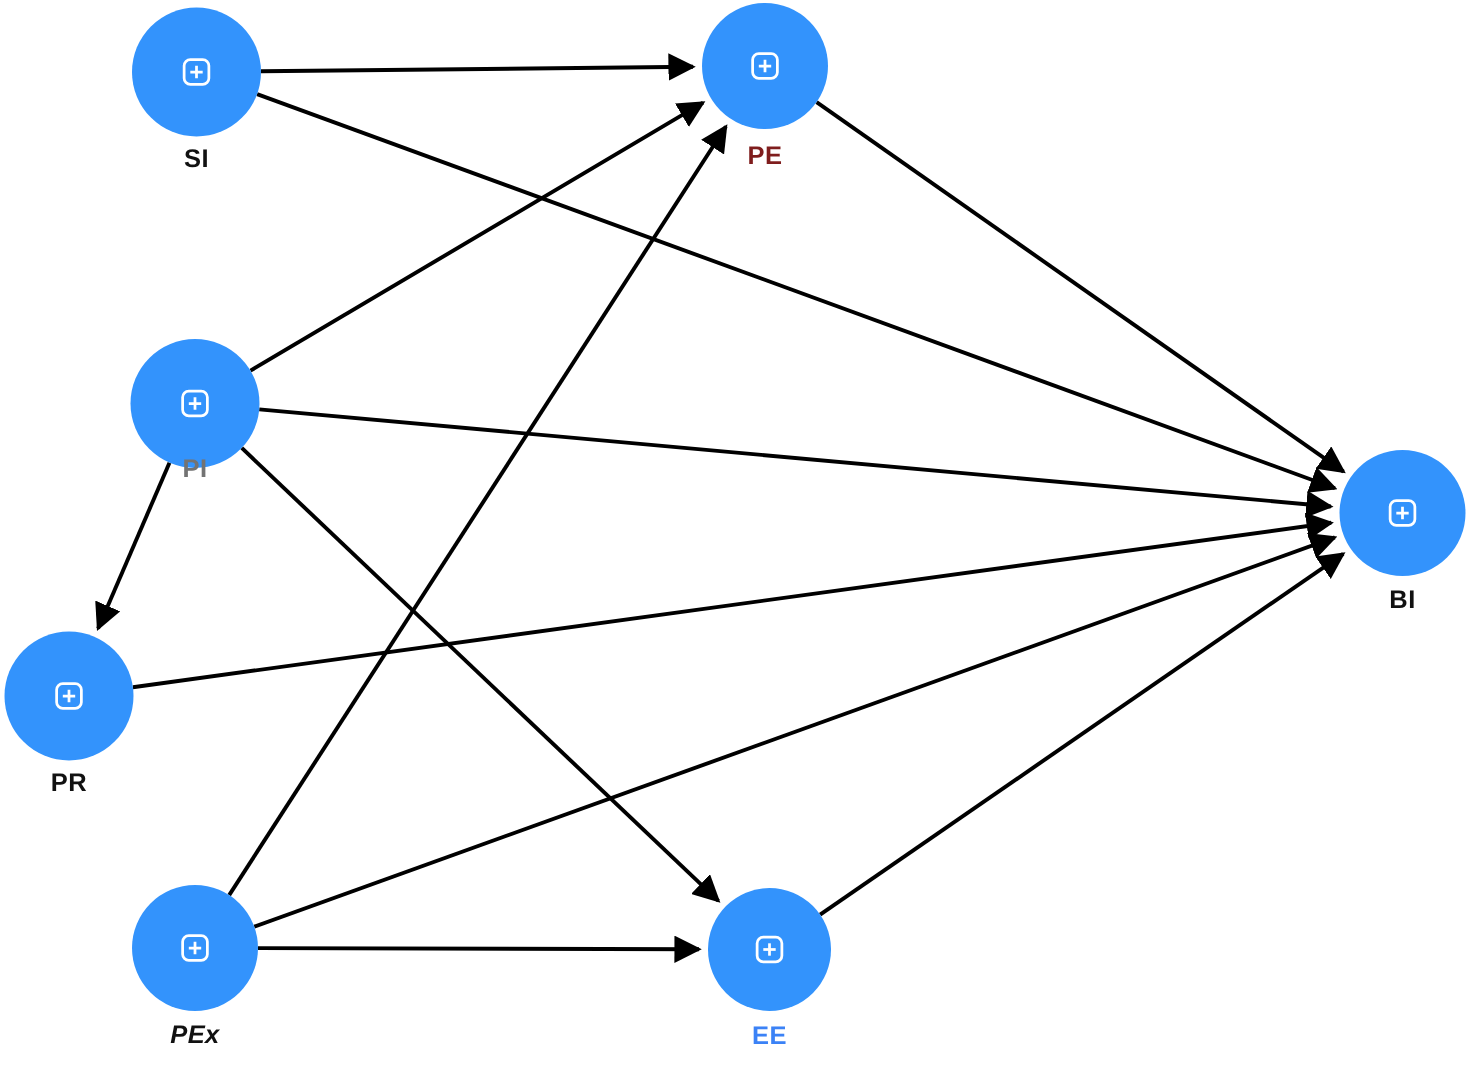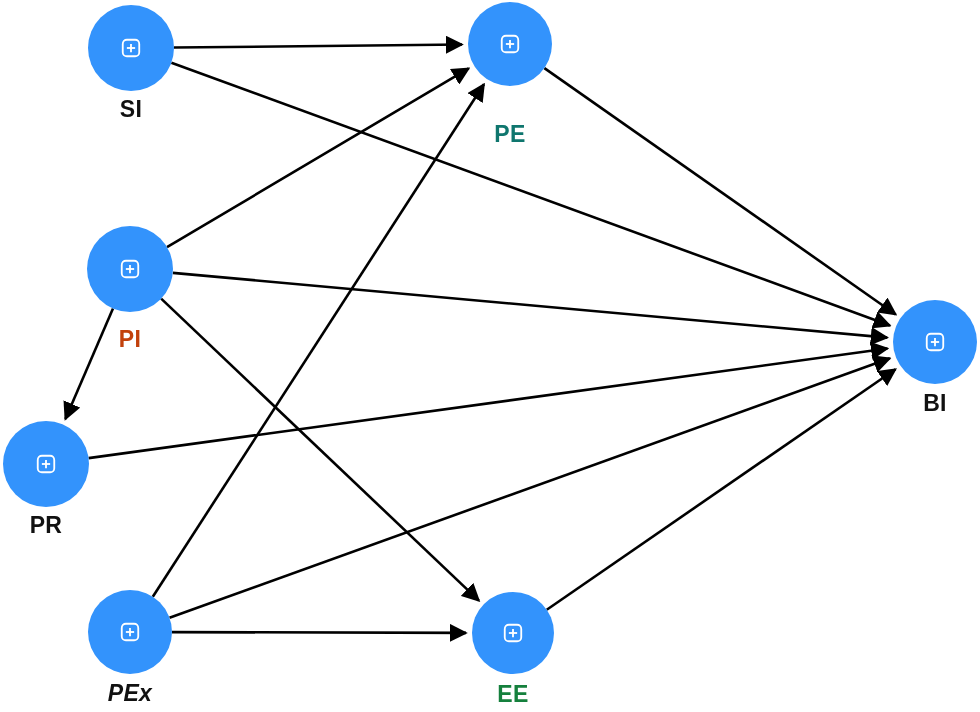--- a/index.html
+++ b/index.html
@@ -34,21 +34,21 @@
   }
   .node-icon {
     display: block;
     width: 22px;
     height: 22px;
   }
   .node-label {
     position: absolute;
     font-weight: bold;
     color: #111111;
-    font-size: 23px;
+    font-size: 17px;
     text-align: center;
     white-space: nowrap;
     letter-spacing: 0.3px;
   }
 </style>
 </head>
 <body>
 
 <div id="canvas">
 
@@ -83,29 +83,29 @@
         </svg>
       </div>
       <div class="node-label" style="left: 71px; top: 96px; width: 120px; color: rgb(17, 17, 17);">SI</div>
       <div class="node" style="left: 468px; top: 2px; width: 84px; height: 84px; background: rgb(51, 147, 252);">
         <svg class="node-icon" viewBox="0 0 24 24">
           <rect x="3" y="3" width="18" height="18" rx="4.5" fill="none" stroke="#ffffff" stroke-width="2"></rect>
           <line x1="7.5" y1="12" x2="16.5" y2="12" stroke="#ffffff" stroke-width="2"></line>
           <line x1="12" y1="7.5" x2="12" y2="16.5" stroke="#ffffff" stroke-width="2"></line>
         </svg>
       </div>
-      <div class="node-label" style="left: 450px; top: 94px; width: 120px; color: #0f766e; margin-top: 27px;">PE</div>
+      <div class="node-label" style="left: 450px; top: 94px; width: 120px; color: #7f1d1d;">PE</div>
       <div class="node" style="left: 87px; top: 226px; width: 86px; height: 86px; background: rgb(51, 147, 252);">
         <svg class="node-icon" viewBox="0 0 24 24">
           <rect x="3" y="3" width="18" height="18" rx="4.5" fill="none" stroke="#ffffff" stroke-width="2"></rect>
           <line x1="7.5" y1="12" x2="16.5" y2="12" stroke="#ffffff" stroke-width="2"></line>
           <line x1="12" y1="7.5" x2="12" y2="16.5" stroke="#ffffff" stroke-width="2"></line>
         </svg>
       </div>
-      <div class="node-label" style="left: 70px; top: 326px; width: 120px; color: #c2410c;">PI</div>
+      <div class="node-label" style="left: 70px; top: 303px; width: 120px; color: #737373;">PI</div>
       <div class="node" style="left: 3px; top: 421px; width: 86px; height: 86px; background: rgb(51, 147, 252);">
         <svg class="node-icon" viewBox="0 0 24 24">
           <rect x="3" y="3" width="18" height="18" rx="4.5" fill="none" stroke="#ffffff" stroke-width="2"></rect>
           <line x1="7.5" y1="12" x2="16.5" y2="12" stroke="#ffffff" stroke-width="2"></line>
           <line x1="12" y1="7.5" x2="12" y2="16.5" stroke="#ffffff" stroke-width="2"></line>
         </svg>
       </div>
       <div class="node-label" style="left: -14px; top: 512px; width: 120px; color: rgb(17, 17, 17);">PR</div>
       <div class="node" style="left: 893px; top: 300px; width: 84px; height: 84px; background: rgb(51, 147, 252);">
         <svg class="node-icon" viewBox="0 0 24 24">
@@ -123,16 +123,16 @@
         </svg>
       </div>
       <div class="node-label" style="left: 70px; top: 680px; width: 120px; color: rgb(17, 17, 17); font-style: italic;">PEx</div>
       <div class="node" style="left: 472px; top: 592px; width: 82px; height: 82px; background: rgb(51, 147, 252);">
         <svg class="node-icon" viewBox="0 0 24 24">
           <rect x="3" y="3" width="18" height="18" rx="4.5" fill="none" stroke="#ffffff" stroke-width="2"></rect>
           <line x1="7.5" y1="12" x2="16.5" y2="12" stroke="#ffffff" stroke-width="2"></line>
           <line x1="12" y1="7.5" x2="12" y2="16.5" stroke="#ffffff" stroke-width="2"></line>
         </svg>
       </div>
-      <div class="node-label" style="left: 453px; top: 681px; width: 120px; color: #15803d;">EE</div>
+      <div class="node-label" style="left: 453px; top: 681px; width: 120px; color: #3b82f6;">EE</div>
     </div>
 
 </div>
 
 </body></html>

